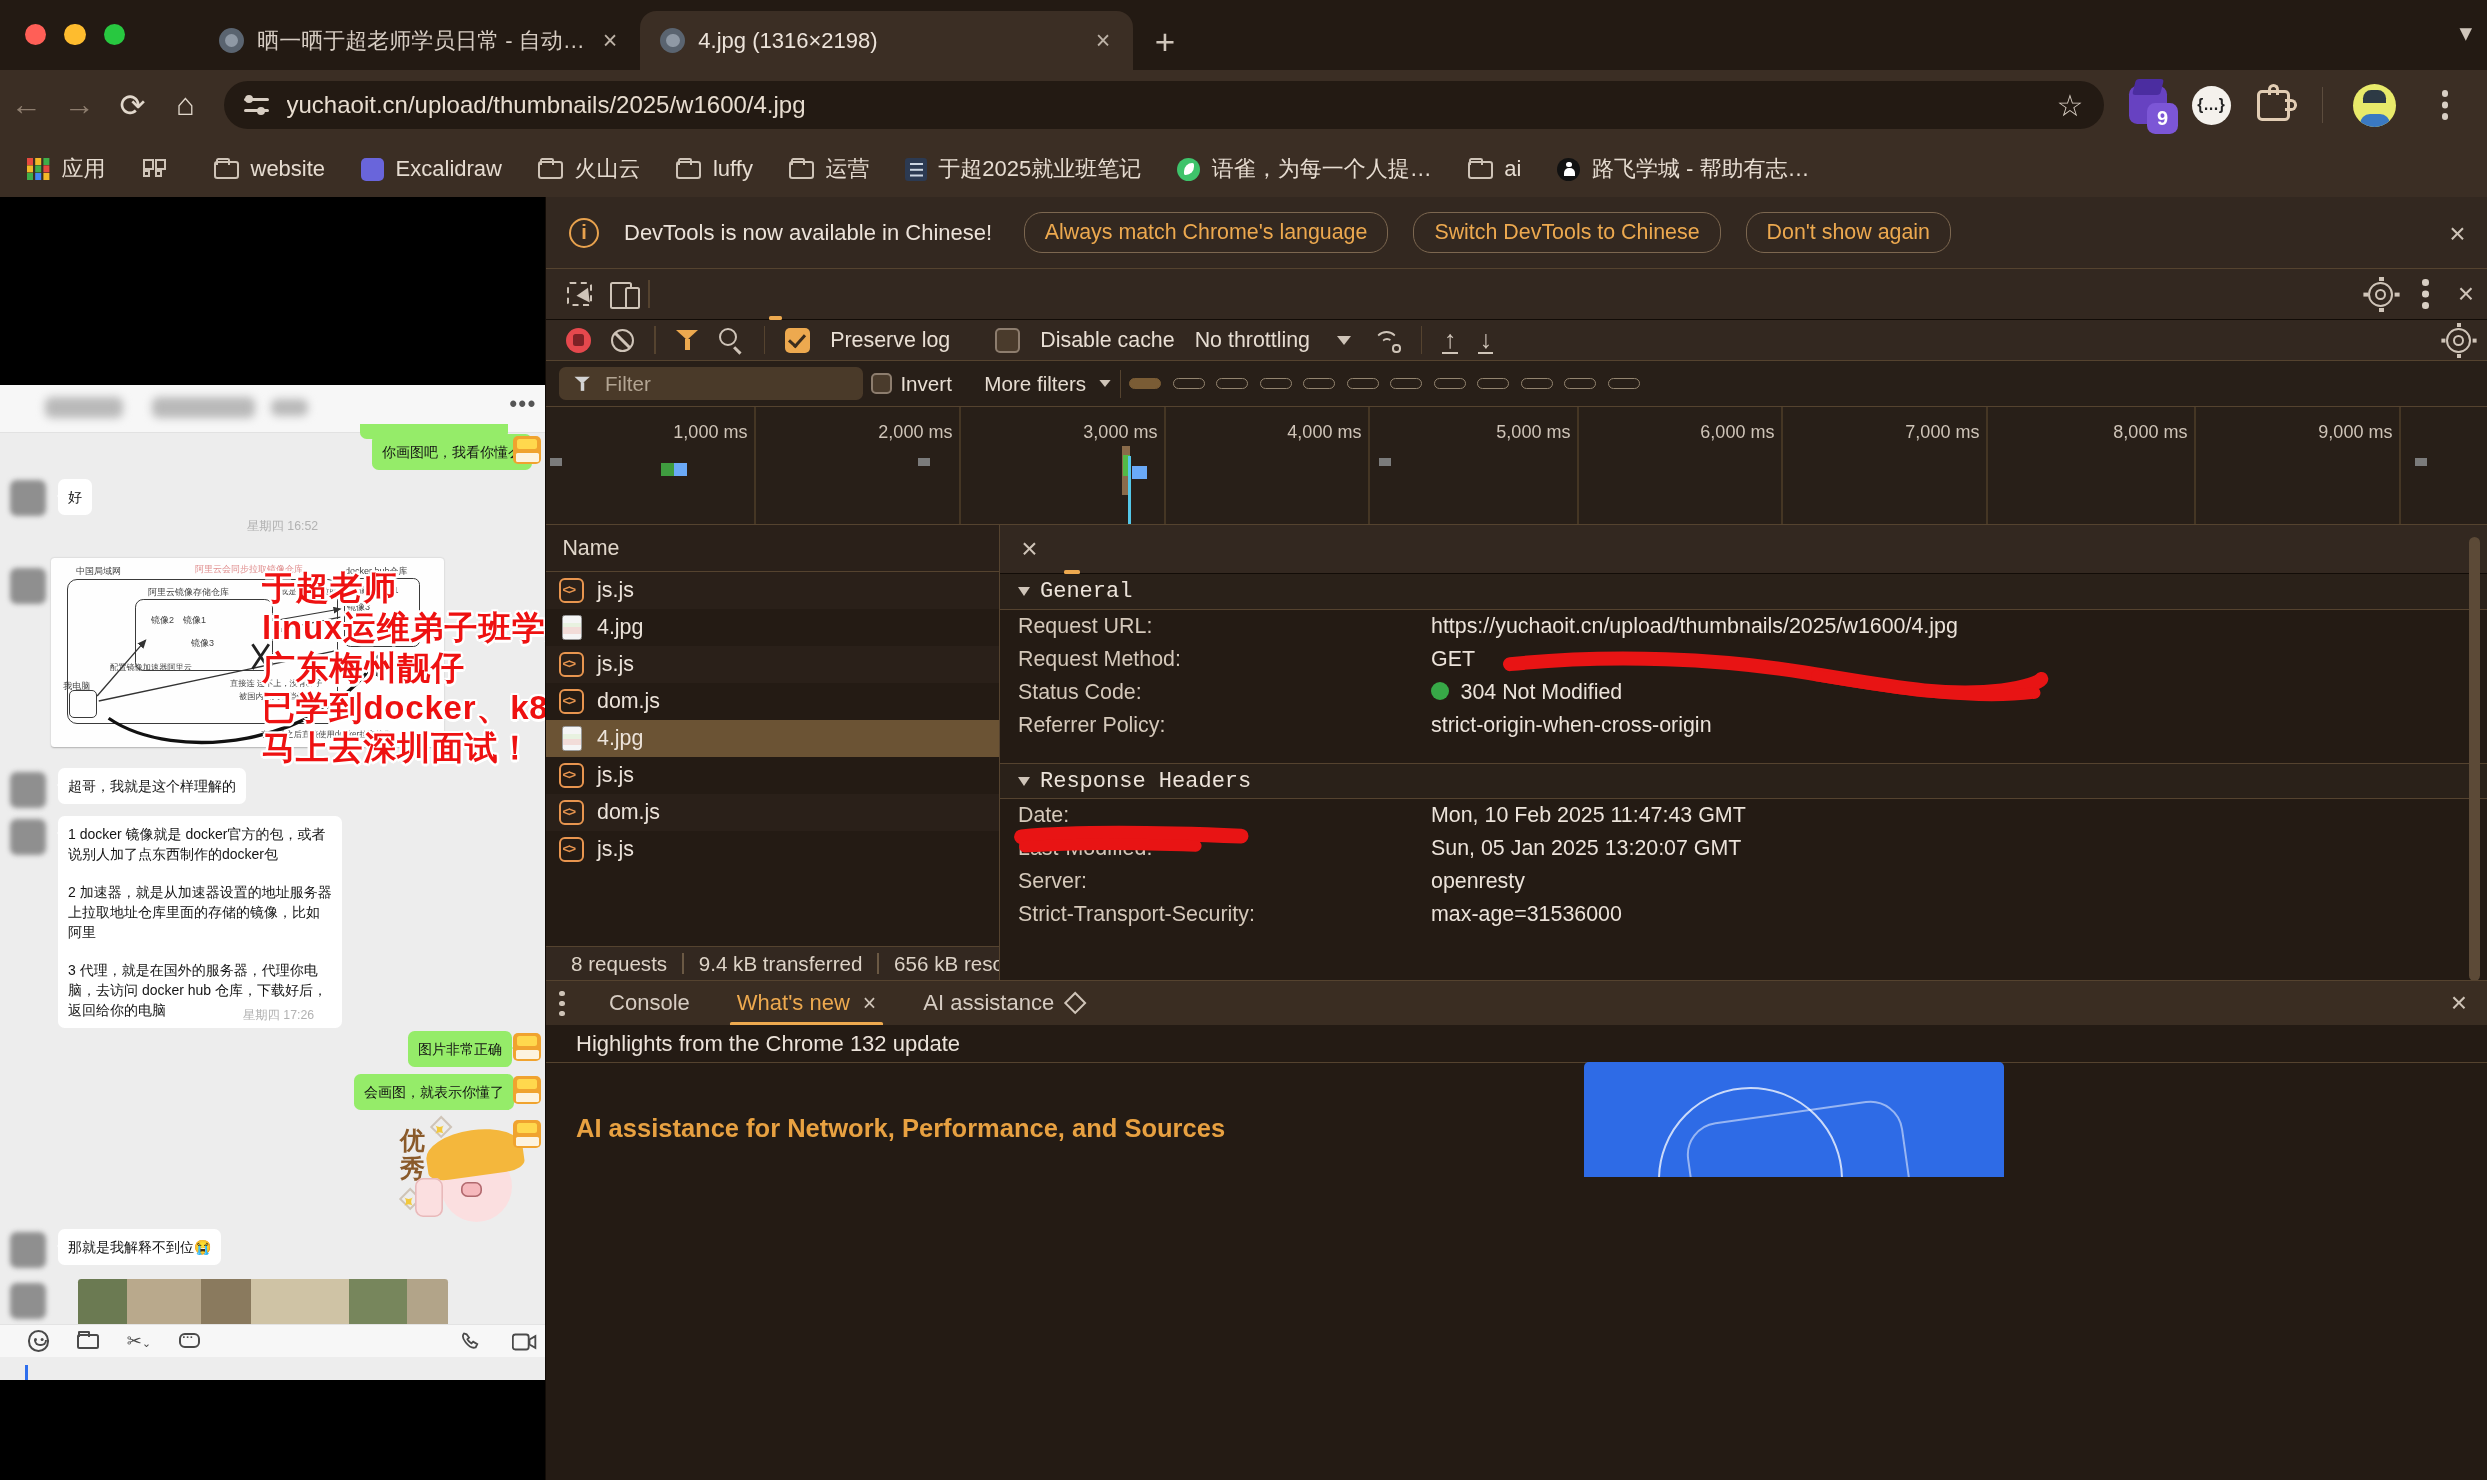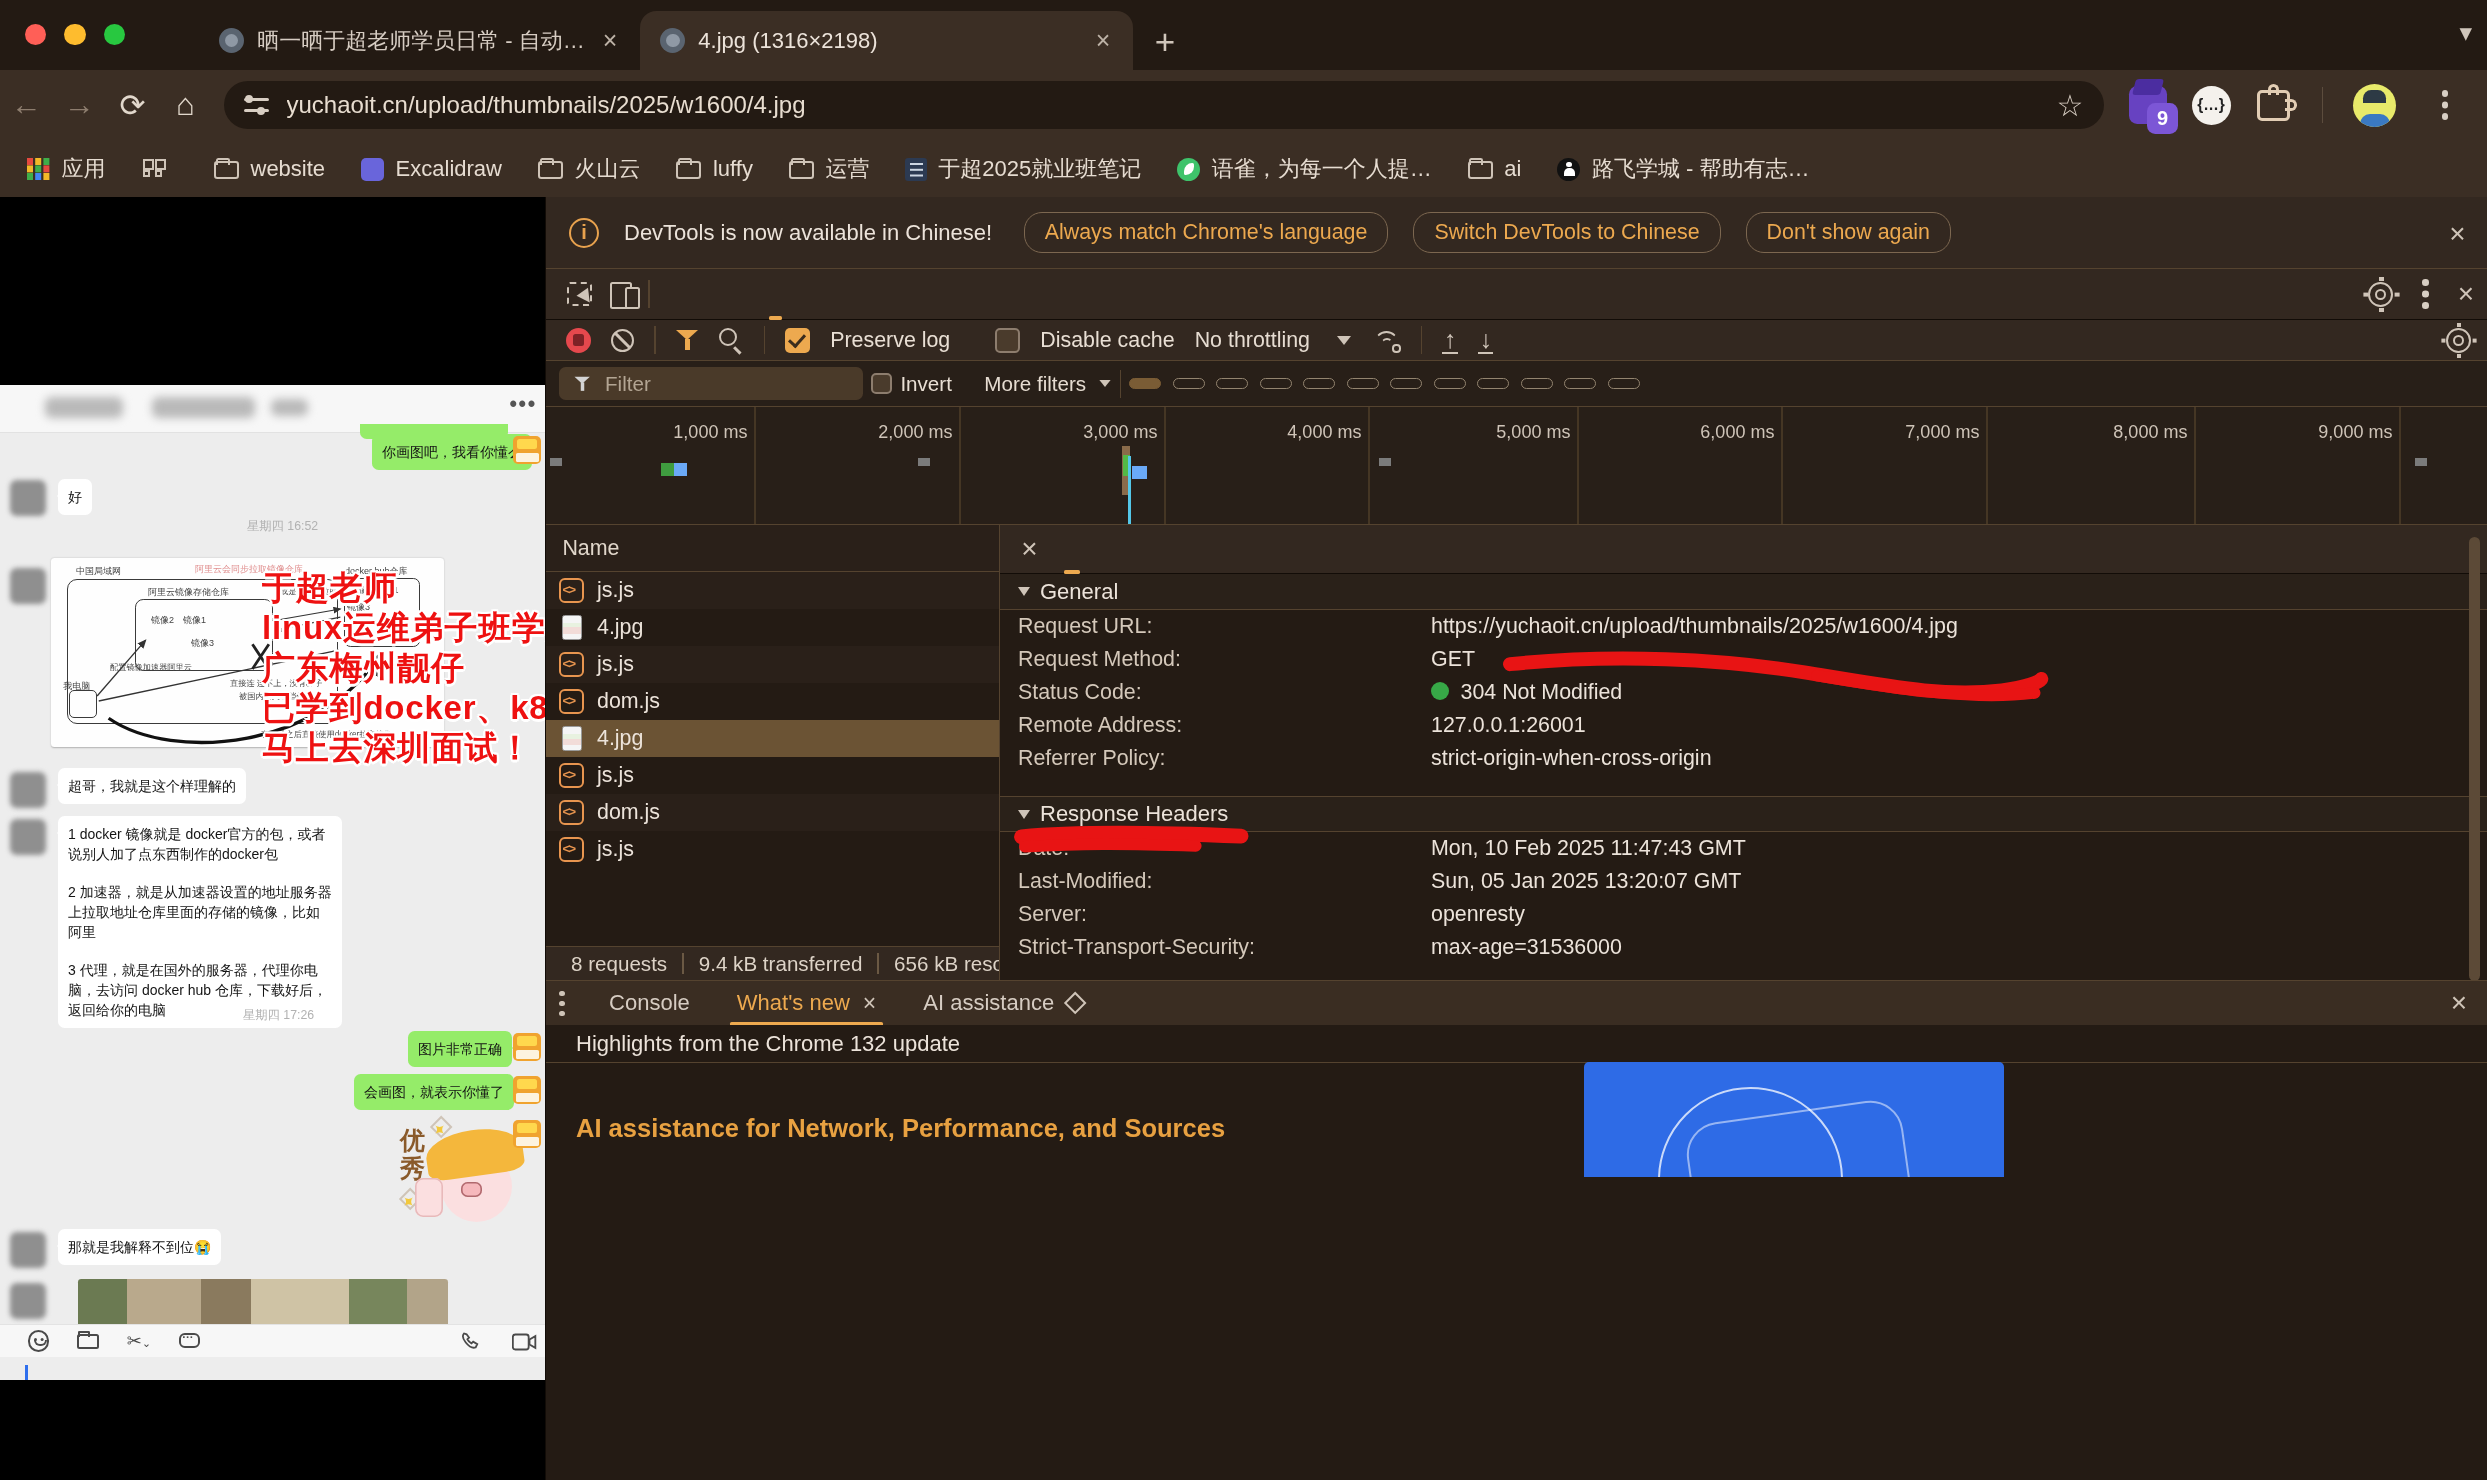--- a/index.html
+++ b/index.html
@@ -187,21 +187,21 @@
   .req-icon.image { width:20px; margin:0 2.5px; background:linear-gradient(180deg,#f5f5f5 0 6.6px,#e8f2e0 6.6px 11.5px,#f2dcd8 11.5px 18px,#f5f5f5 18px 25px); border:1.6px solid #9a9a9a; border-radius:2.5px; }
   .req-summary { height:34px; border-top:1.6px solid #55432f; background:#332820; display:flex; align-items:center; gap:15px; font-size:20.6px; color:#ddd3c7; padding-left:25px; white-space:nowrap; overflow:hidden; flex:none; }
   .sum-div { width:1.6px; height:21.4px; background:#6b5944; flex:none; }
 
   .detail { flex:1; display:flex; flex-direction:column; min-width:0; background:#241b14; position:relative; }
   .detail-tabs { height:49px; background:#332820; border-bottom:1.6px solid #120c07; display:flex; align-items:center; gap:5px; padding-left:8.2px; flex:none; }
   .detail-tab { font-size:22px; color:#d6ccc2; padding:0 16.4px; height:49px; display:flex; align-items:center; position:relative; }
   .detail-tab.active { color:#eda94f; }
   .detail-tab.active::after{content:""; position:absolute; left:8.2px; right:8.2px; bottom:0; height:3.3px; background:#eda94f; border-radius:1.6px;}
   .detail-scroll { flex:1; overflow:hidden; position:relative; }
-  .sec-header { height:36px; display:flex; align-items:center; gap:10px; padding-left:18px; font-size:22px; color:#ece3da; background:#2a2119; border-top:1.6px solid #55432f; border-bottom:1.6px solid #55432f; }
+  .sec-header { height:36px; display:flex; align-items:center; gap:10px; padding-left:18px; font-size:22px; color:#ece3da; background:#2a2119; border-top:1.6px solid #55432f; border-bottom:1.6px solid #55432f;font-family:Liberation Mono, monospace; }
   .sec-caret { width:0; height:0; border-left:6.6px solid transparent; border-right:6.6px solid transparent; border-top:9px solid #cfc4b8; }
   .sec-rows { padding-bottom:21.4px; }
   .hdr-row { display:flex; min-height:33px; align-items:flex-start; padding-left:18px; font-size:21.4px; line-height:33px; }
   .hdr-label { width:413px; flex:none; color:#d4c8ba; }
   .hdr-value { flex:1; color:#ece3da; word-break:break-all; padding-right:33px; line-height:31px; padding-top:0.8px; display:block; }
   .status-dot { display:inline-block; width:18px; height:18px; border-radius:50%; background:#37a847; margin-right:11.5px; vertical-align:-1.6px; }
   .dt-scrollbar { position:absolute; right:6.6px; top:337px; width:11.5px; height:444px; background:#5c4a37; border-radius:5.8px; }
 
   .dt-drawerbar { height:45px; background:#3a2d22; border-top:1.6px solid #55432f; display:flex; align-items:center; gap:17px; flex:none; position:relative; padding-left:13px; }
   .drawer-kebab { width:6.6px; height:28px; position:relative; margin-right:11.5px; }
@@ -640,24 +640,20 @@
               </div>
               <div class="hdr-row">
                 <span class="hdr-label">Request Method:</span>
                 <span class="hdr-value"><span>GET</span></span>
               </div>
               <div class="hdr-row">
                 <span class="hdr-label">Status Code:</span>
                 <span class="hdr-value"><i class="status-dot"></i><span>304 Not Modified</span></span>
               </div>
               <div class="hdr-row">
-                <span class="hdr-label">Remote Address:</span>
-                <span class="hdr-value"><span>127.0.0.1:26001</span></span>
-              </div>
-              <div class="hdr-row">
                 <span class="hdr-label">Referrer Policy:</span>
                 <span class="hdr-value"><span>strict-origin-when-cross-origin</span></span>
               </div>
             </div>
           <div class="sec-header">
             <span class="sec-caret"></span>
             <span>Response Headers</span>
           </div>
           <div class="sec-rows">
 

